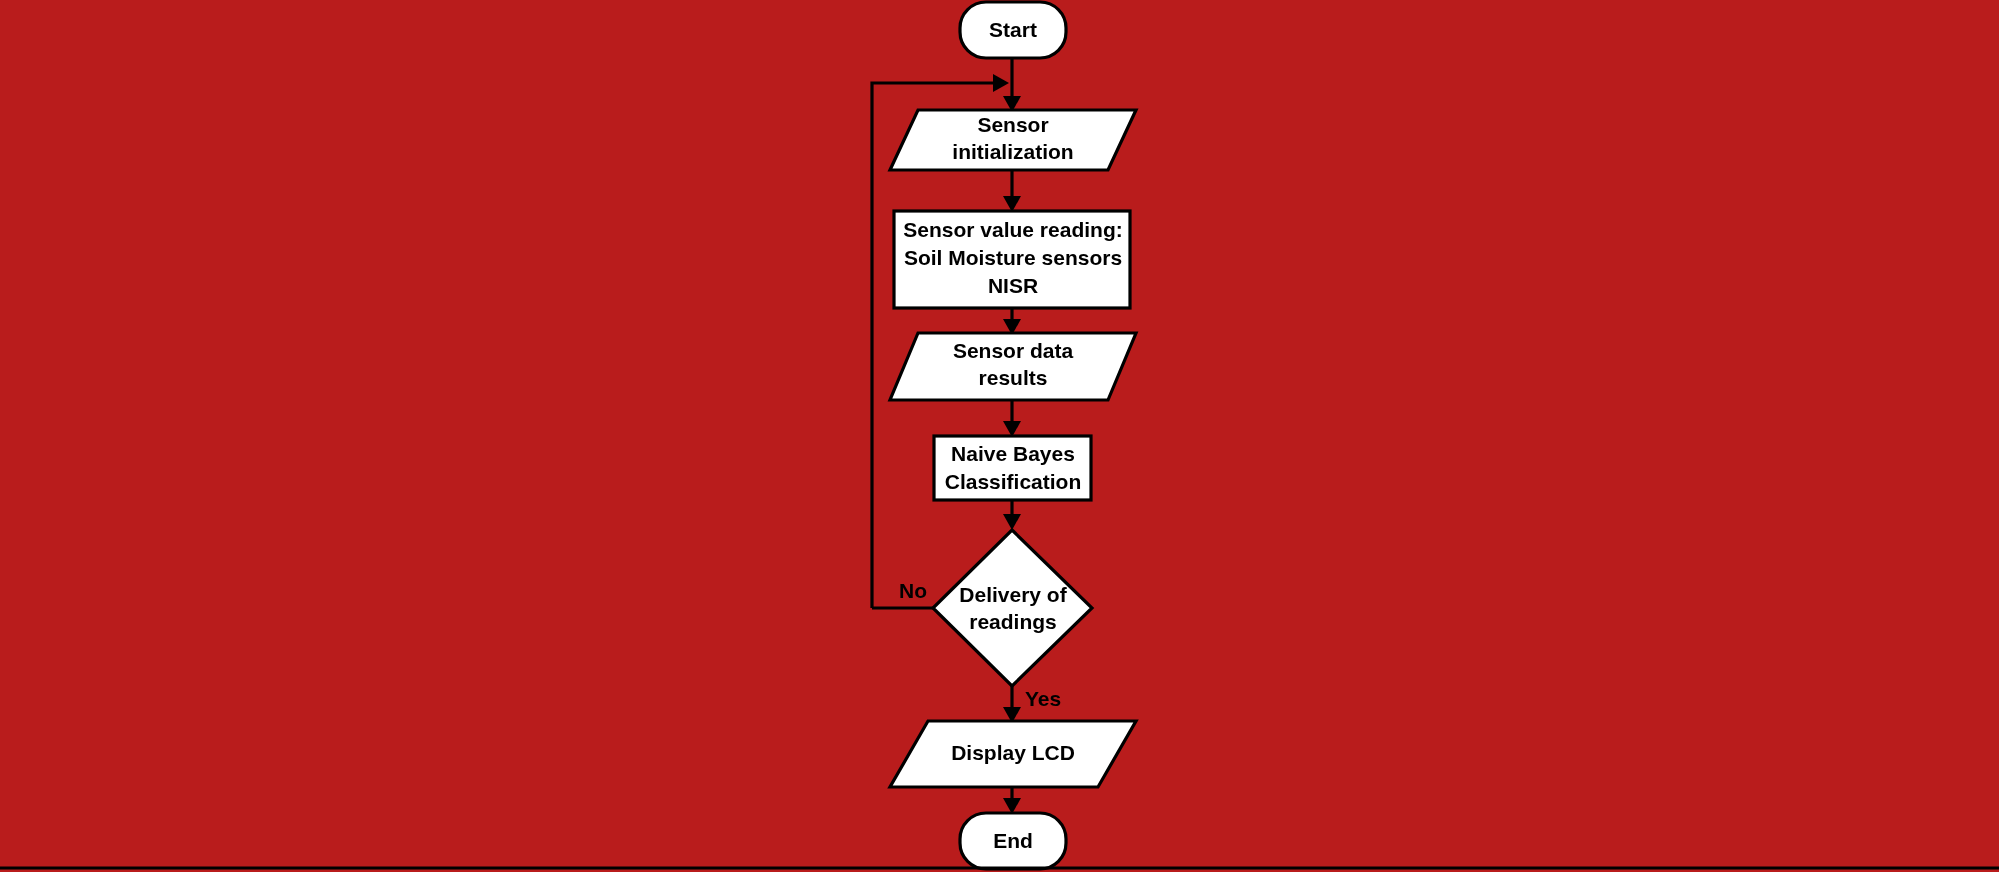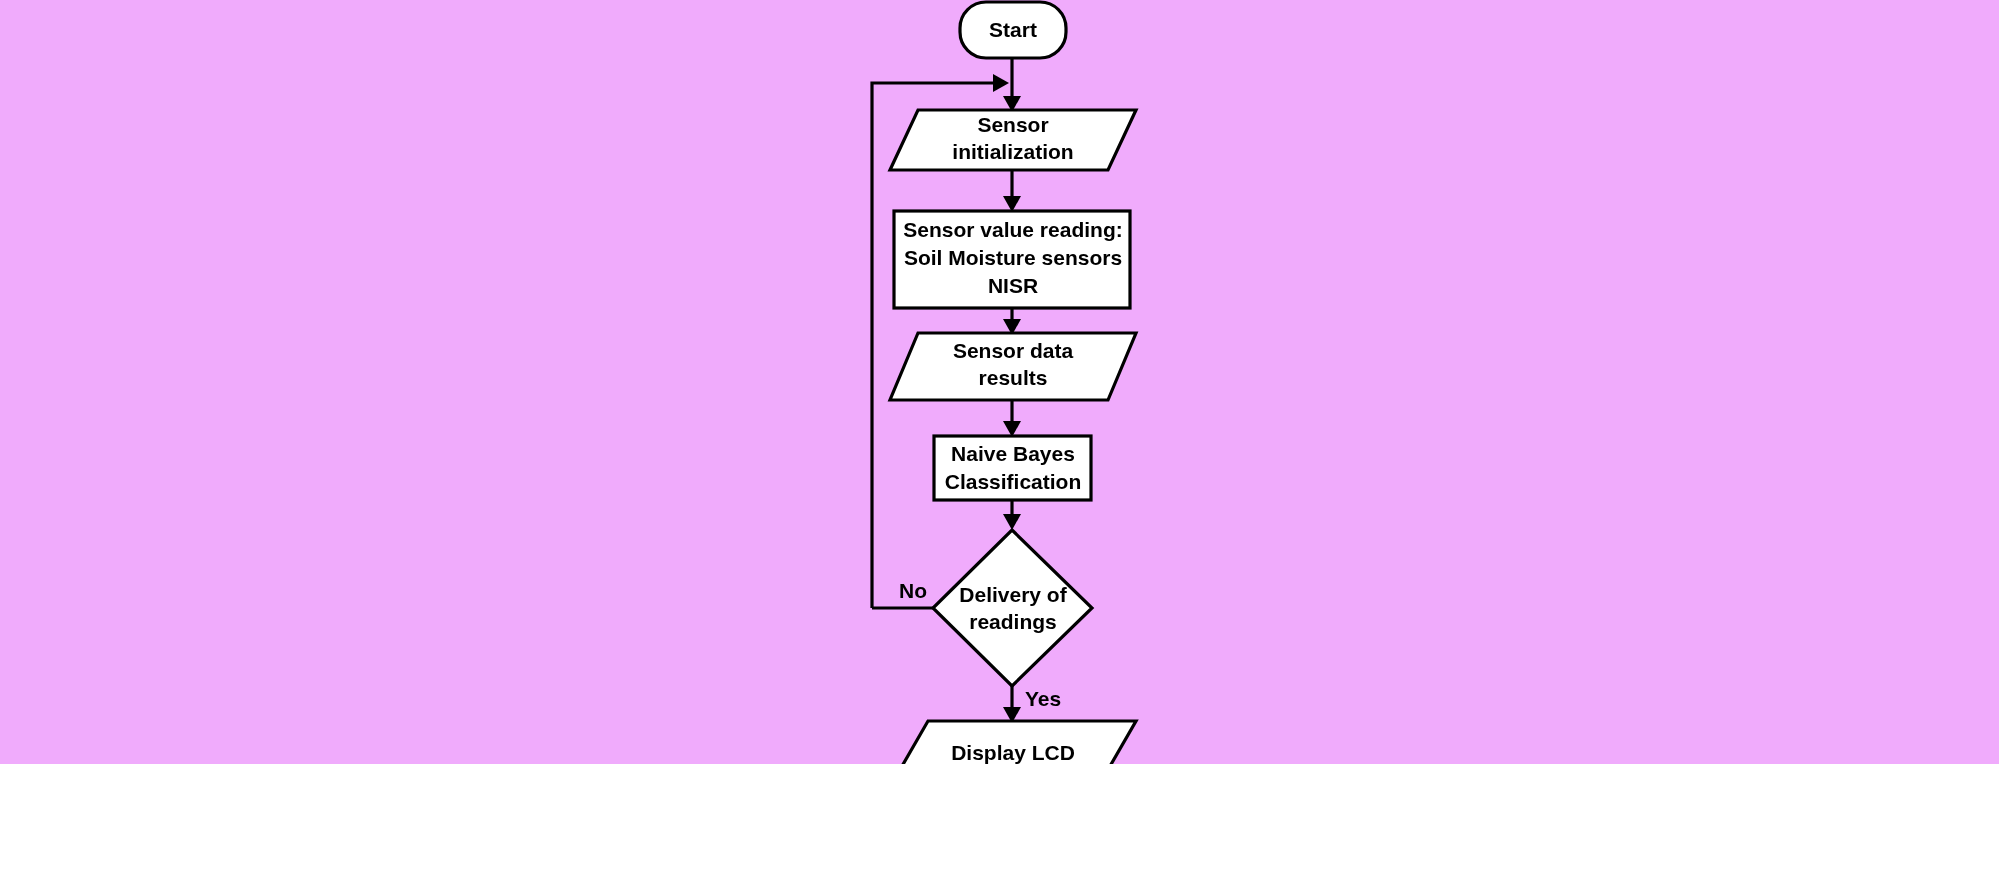--- a/index.html
+++ b/index.html
@@ -7,22 +7,22 @@
     margin: 0;
     padding: 0;
     background: #ffffff;
   }
   body {
     font-family: "Liberation Sans", sans-serif;
   }
   #canvas {
     position: relative;
     width: 1999px;
-    height: 764px;
-    background: #f0abfc;
+    height: 872px;
+    background: #b91c1c;
     overflow: hidden;
   }
   svg#flow {
     position: absolute;
     left: 0;
     top: 0;
     width: 1999px;
     height: 872px;
     display: block;
   }

